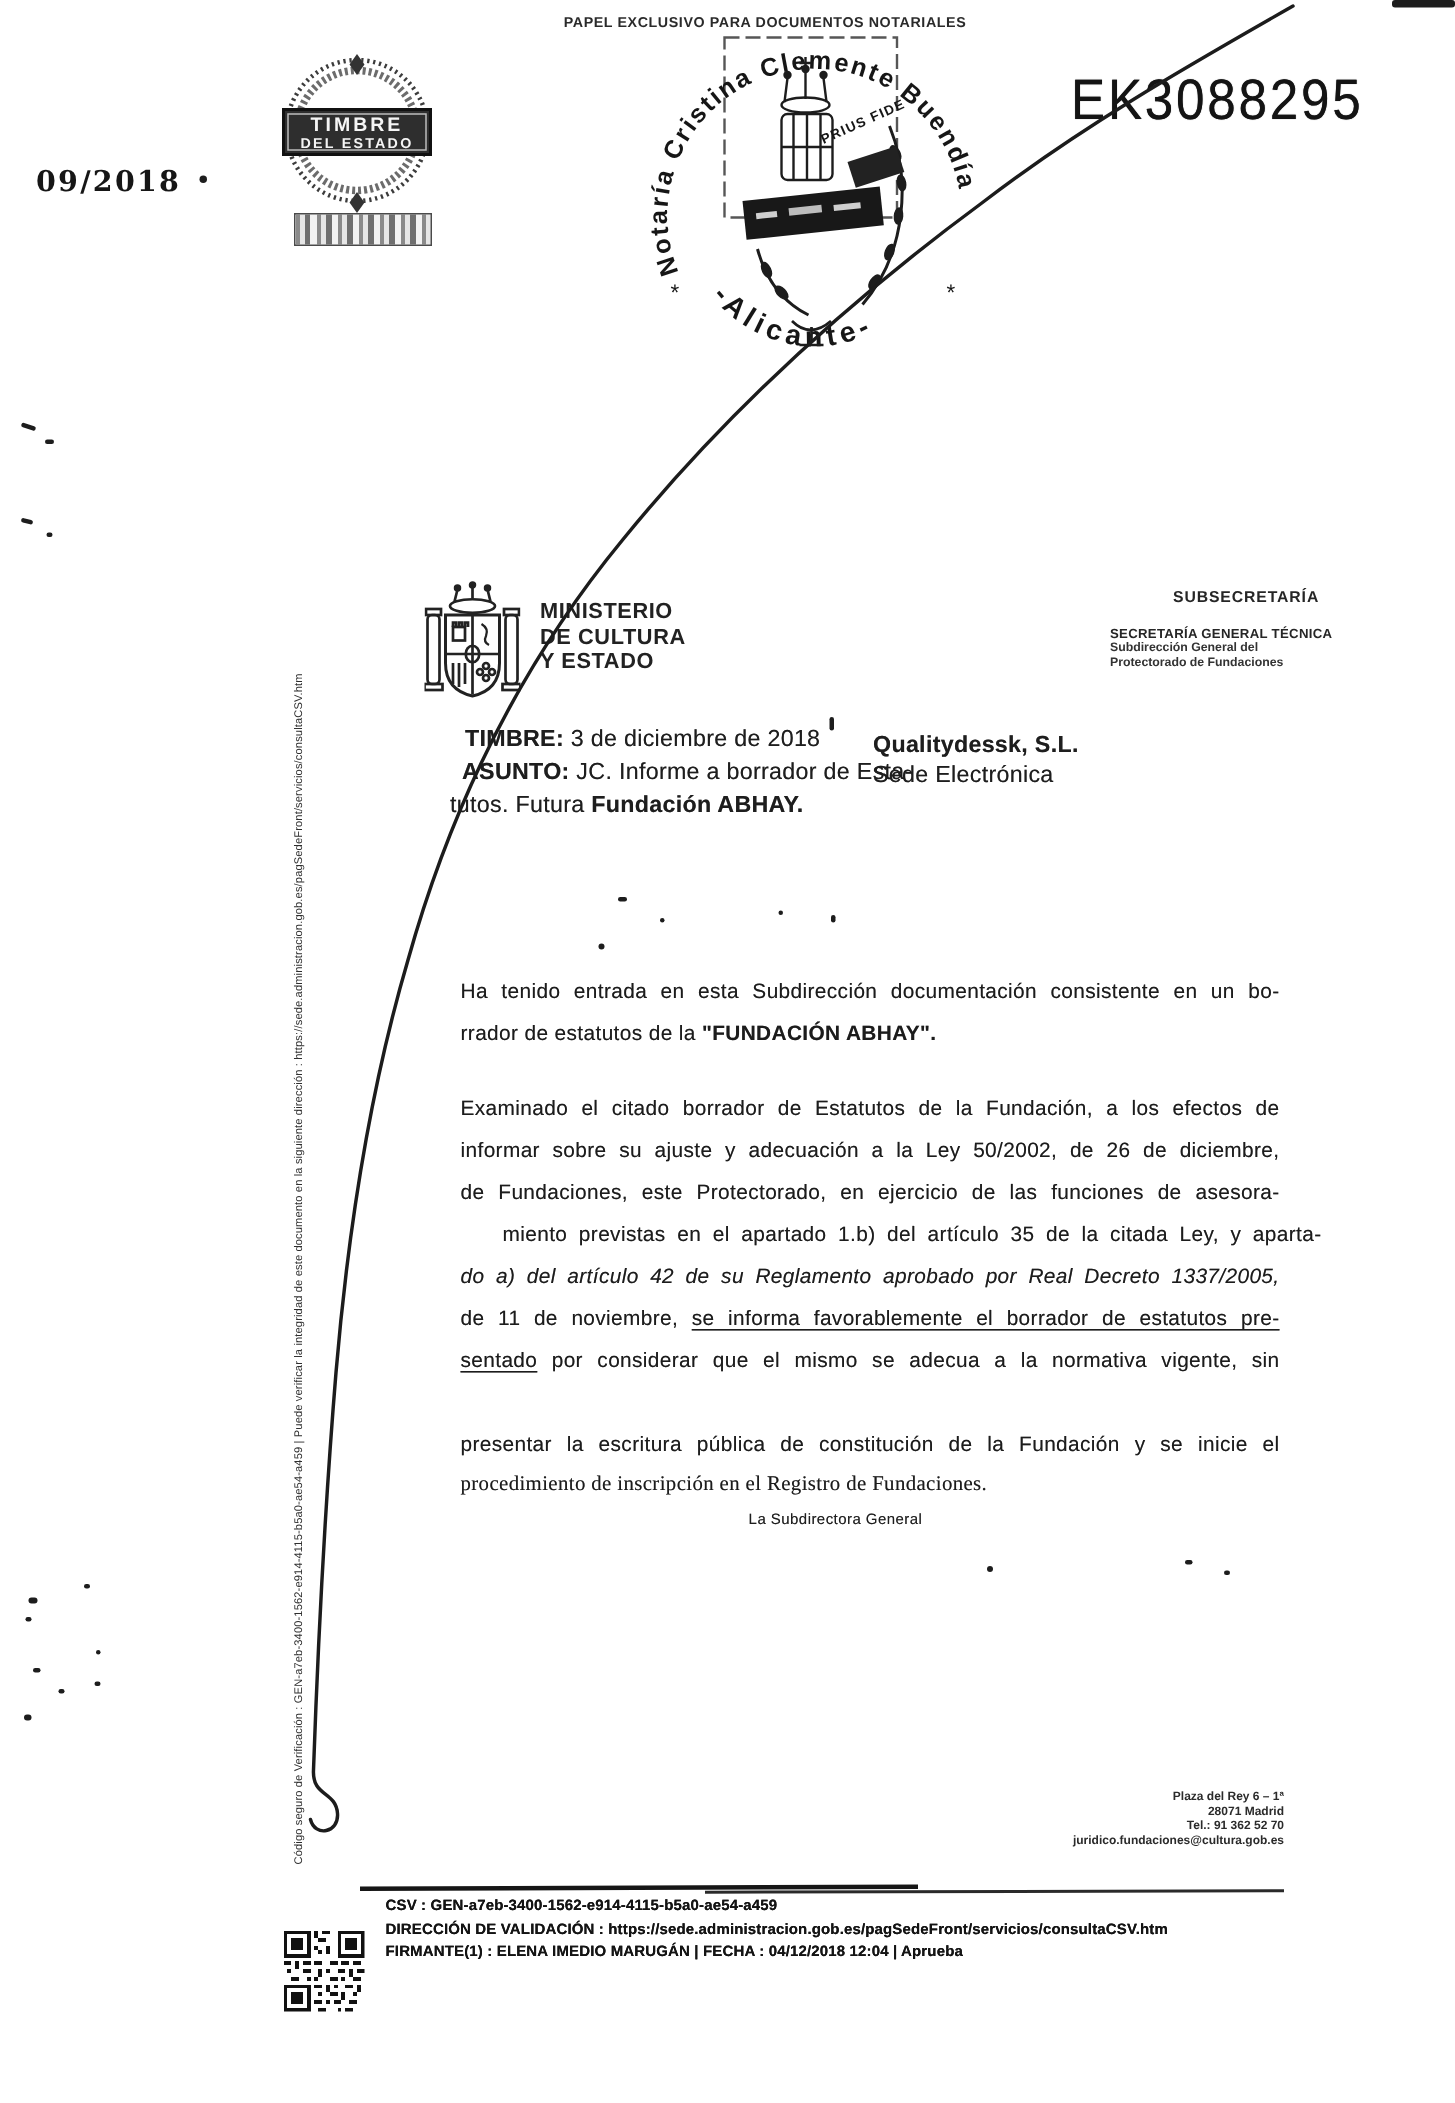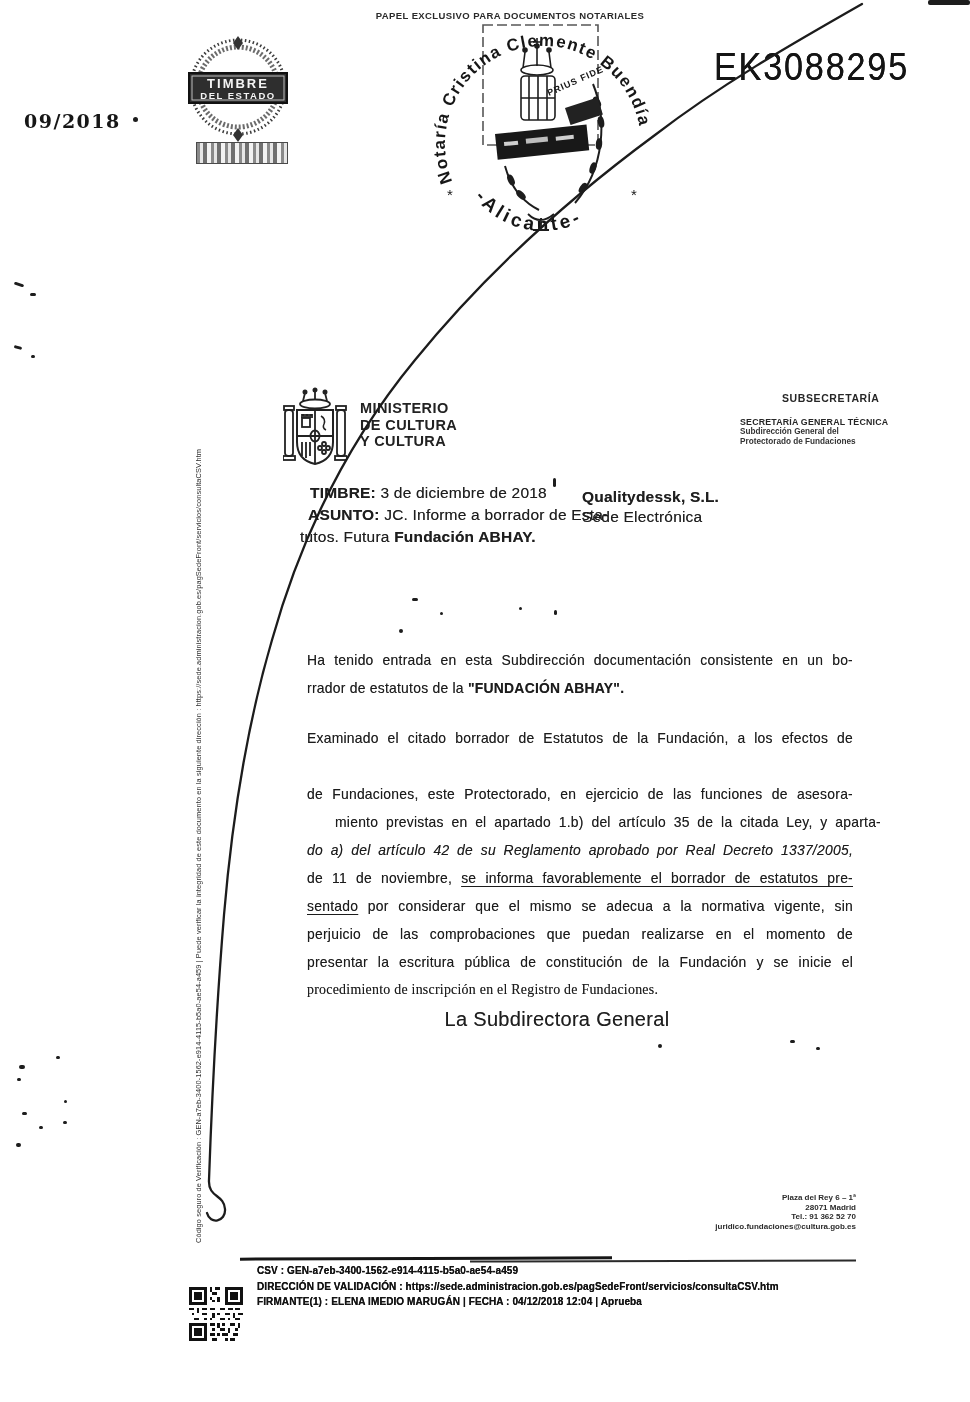--- a/index.html
+++ b/index.html
@@ -35,21 +35,21 @@
   .asunto2{top:528px;left:300px;}
   .recipient{top:488px;left:582px;font-weight:700;}
   .channel{top:508px;left:582px;}
 
   
   .bodyline{left:307px;width:546px;font-size:13.9px;letter-spacing:.25px;
             text-shadow:0 0 .4px rgba(20,20,20,.5);color:#1c1c1c;
             text-align:justify;text-align-last:justify;white-space:nowrap;}
   .bodyline.endline{text-align-last:left;}
   .u{text-decoration:underline;text-decoration-thickness:1.4px;text-underline-offset:3px;}
-  .signature{top:981px;left:307px;width:500px;text-align:center;font-size:20px;
+  .signature{top:981px;left:307px;width:500px;text-align:center;font-size:10px;
              letter-spacing:.3px;text-shadow:0 0 .4px rgba(20,20,20,.5);}
 
   
   .address{top:1193px;left:600px;width:256px;text-align:right;font-size:8px;font-weight:700;
            line-height:9.6px;color:#2b2b2b;}
   .rule1{top:1257px;left:240px;width:372px;height:3px;background:#161616;transform:rotate(-.2deg);}
   .rule2{top:1260px;left:470px;width:386px;height:1.6px;background:#2a2a2a;transform:rotate(-.15deg);}
   .foot{left:257px;font-size:10px;font-weight:700;letter-spacing:.1px;color:#141414;white-space:nowrap;
         text-shadow:0 0 .3px #141414;}
   .f1{top:1265px;} .f2{top:1281px;} .f3{top:1296px;}
@@ -165,46 +165,46 @@
         <path d="M20 15 L22 7 M32 13 L32 5 M44 15 L42 7"></path>
         <circle cx="22" cy="6" r="1.6" fill="#222"></circle>
           <circle cx="32" cy="4" r="1.6" fill="#222"></circle>
           <circle cx="42" cy="6" r="1.6" fill="#222"></circle>
       </g>
     </svg>
   </div>
   <div class="abs ministry-name">
     <div>MINISTERIO</div>
     <div>DE CULTURA</div>
-    <div>Y CULTURA</div>
+    <div>Y ESTADO</div>
   </div>
 
   <div class="abs org-block">
     <div class="org-sub">SUBSECRETARÍA</div>
     <div class="org-sec">SECRETARÍA GENERAL TÉCNICA</div>
     <div class="org-small">Subdirección General del</div>
     <div class="org-small">Protectorado de Fundaciones</div>
   </div>
 
   <div class="abs meta fecha"><span class="b">TIMBRE:</span><span> 3 de diciembre de 2018</span></div>
   <div class="abs meta asunto1"><span class="b">ASUNTO:</span><span> JC. Informe a borrador de Esta-</span></div>
   <div class="abs meta asunto2"><span>tutos.  Futura </span><span class="b">Fundación ABHAY.</span></div>
   <div class="abs meta recipient">Qualitydessk, S.L.</div>
   <div class="abs meta channel">Sede Electrónica</div>
 
   <div class="abs bodyline" style="top:652px;">Ha tenido entrada en esta Subdirección documentación consistente en un bo-</div>
   <div class="abs bodyline endline" style="top:680px;"><span>rrador de estatutos de la </span><span class="b">"FUNDACIÓN ABHAY".</span></div>
 
   <div class="abs bodyline" style="top:730px;">Examinado el citado borrador de Estatutos de la Fundación, a los efectos de</div>
+  <div class="abs bodyline" style="top:758px;">informar sobre su ajuste y adecuación a la Ley 50/2002, de 26 de diciembre,</div>
   <div class="abs bodyline" style="top:786px;">de Fundaciones, este Protectorado, en ejercicio de las funciones de asesora-</div>
   <div class="abs bodyline" style="top:814px;margin-left:28px;">miento previstas en el apartado 1.b) del artículo 35 de la citada Ley, y aparta-</div>
   <div class="abs bodyline" style="top:842px;font-style:italic;">do a) del artículo 42 de su Reglamento aprobado por Real Decreto 1337/2005,</div>
   <div class="abs bodyline" style="top:870px;"><span>de 11 de noviembre, </span><span class="u">se informa favorablemente el borrador de estatutos pre-</span></div>
   <div class="abs bodyline" style="top:898px;"><span class="u">sentado</span><span> por considerar que el mismo se adecua a la normativa vigente, sin</span></div>
-  <div class="abs bodyline" style="top:926px;">perjuicio de las comprobaciones que puedan realizarse en el momento de</div>
   <div class="abs bodyline" style="top:954px;">presentar la escritura pública de constitución de la Fundación y se inicie el</div>
   <div class="abs bodyline endline" style="top:982px;top:982px;font-family:Liberation Serif, serif;">procedimiento de inscripción en el Registro de Fundaciones.</div>
 
   <div class="abs signature" style="top:1008px;">La Subdirectora General</div>
 
   <div class="abs address">
     <div>Plaza del Rey 6 – 1ª</div>
     <div>28071 Madrid</div>
     <div>Tel.: 91 362 52 70</div>
     <div>juridico.fundaciones@cultura.gob.es</div>

